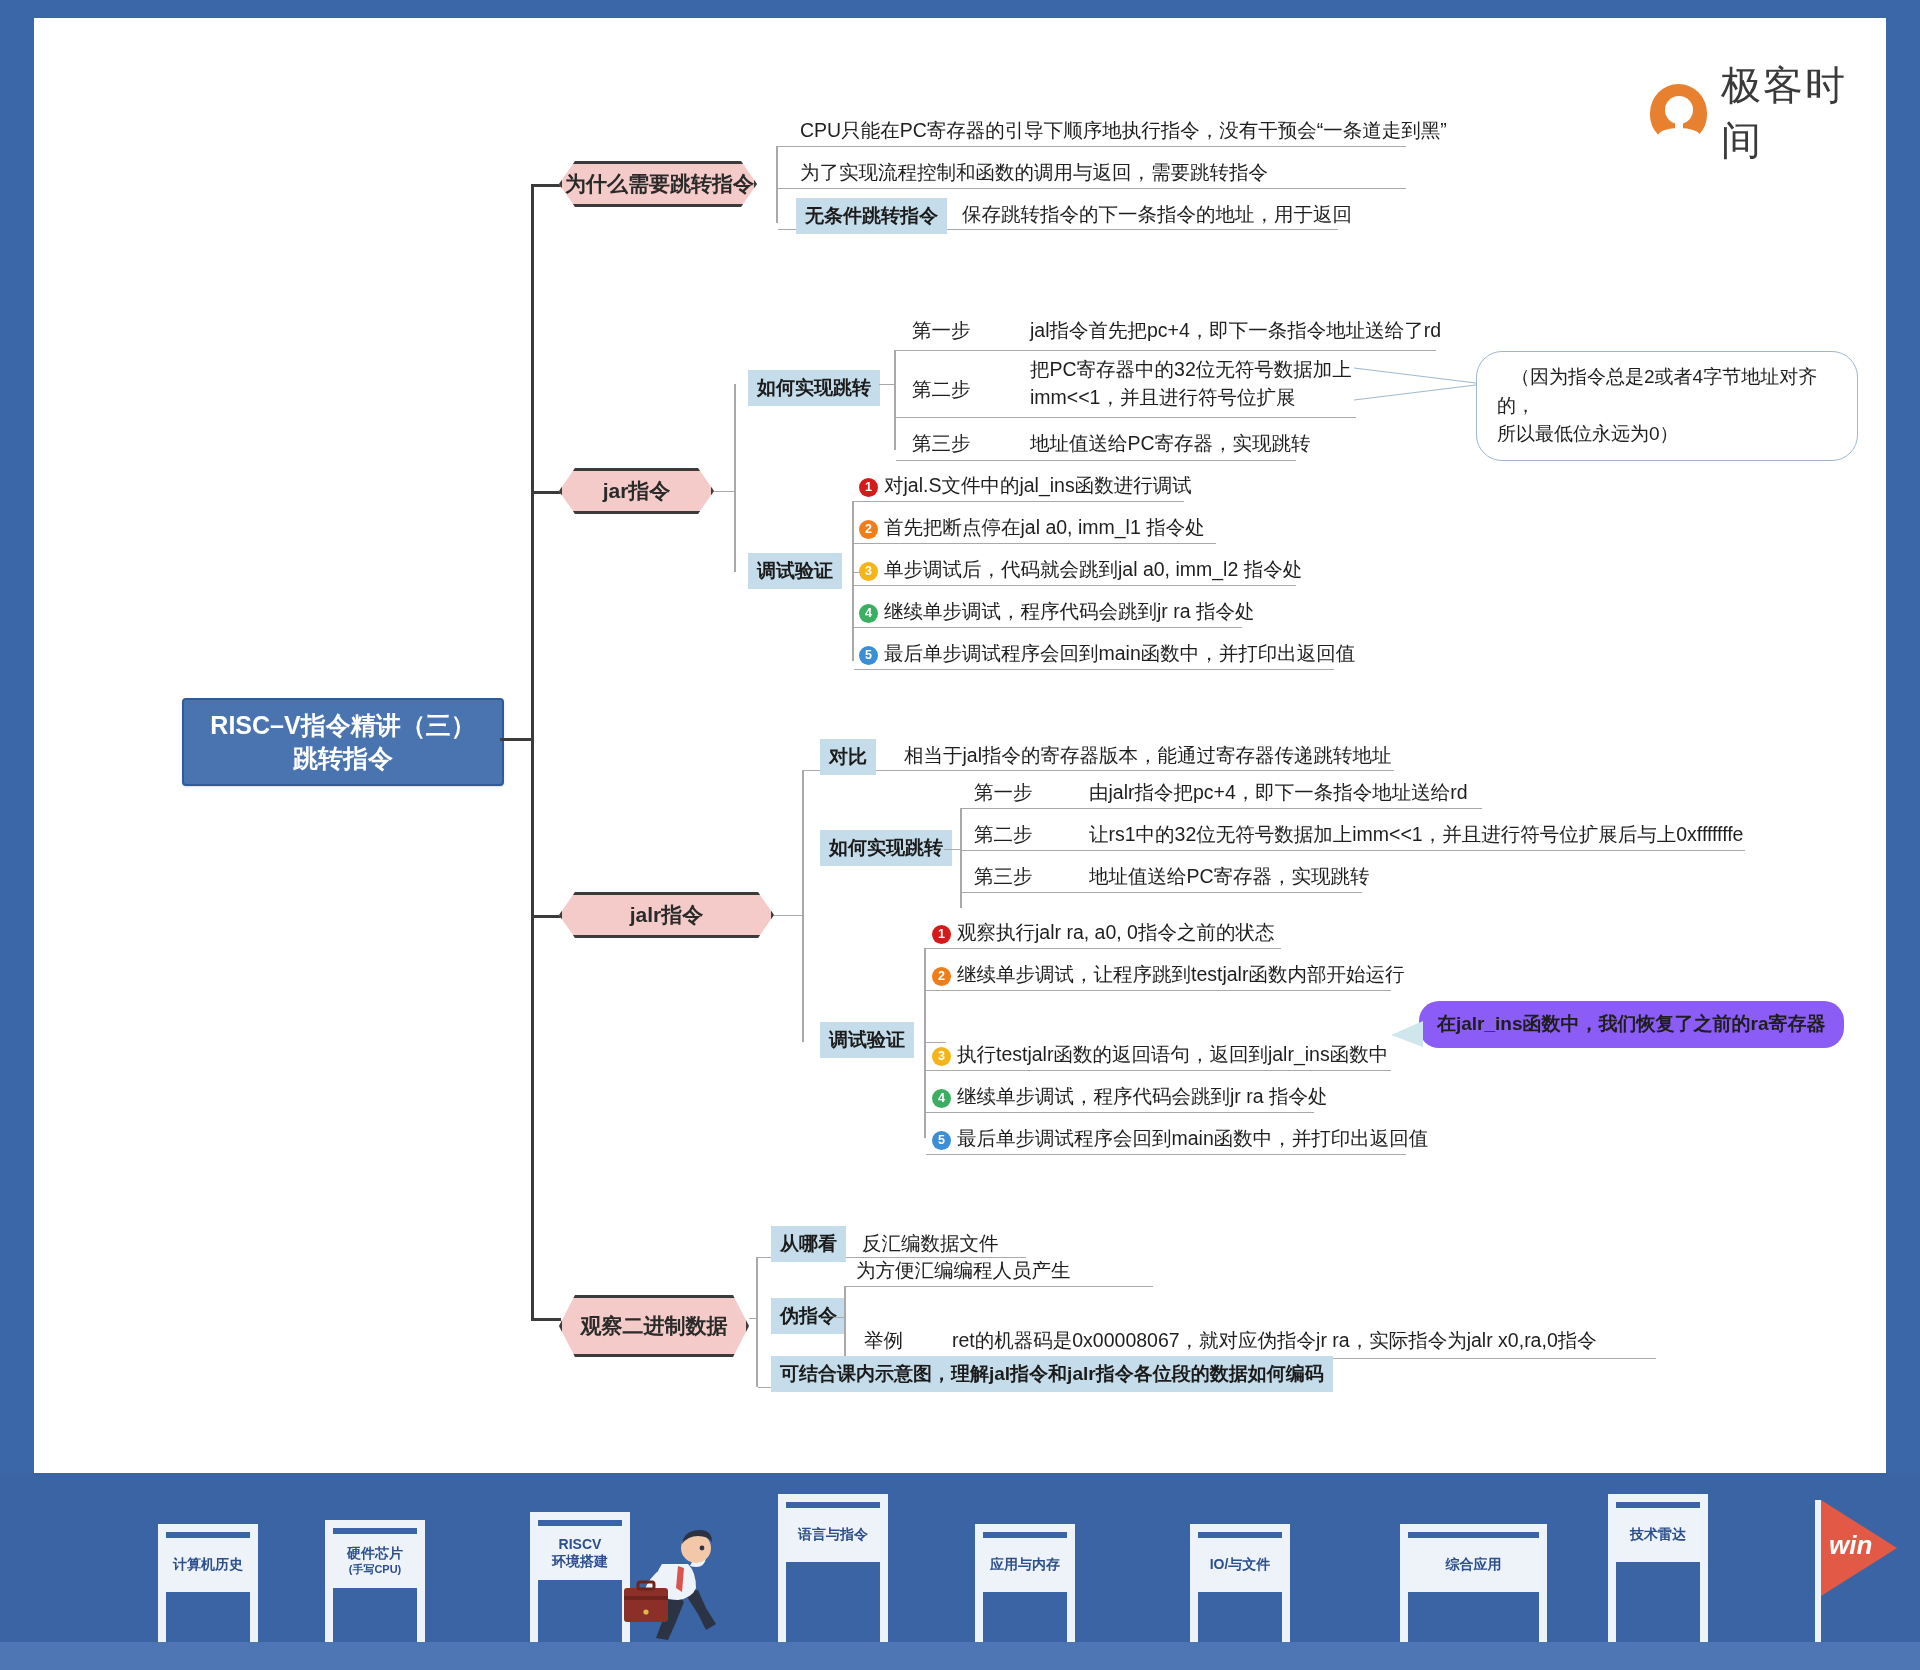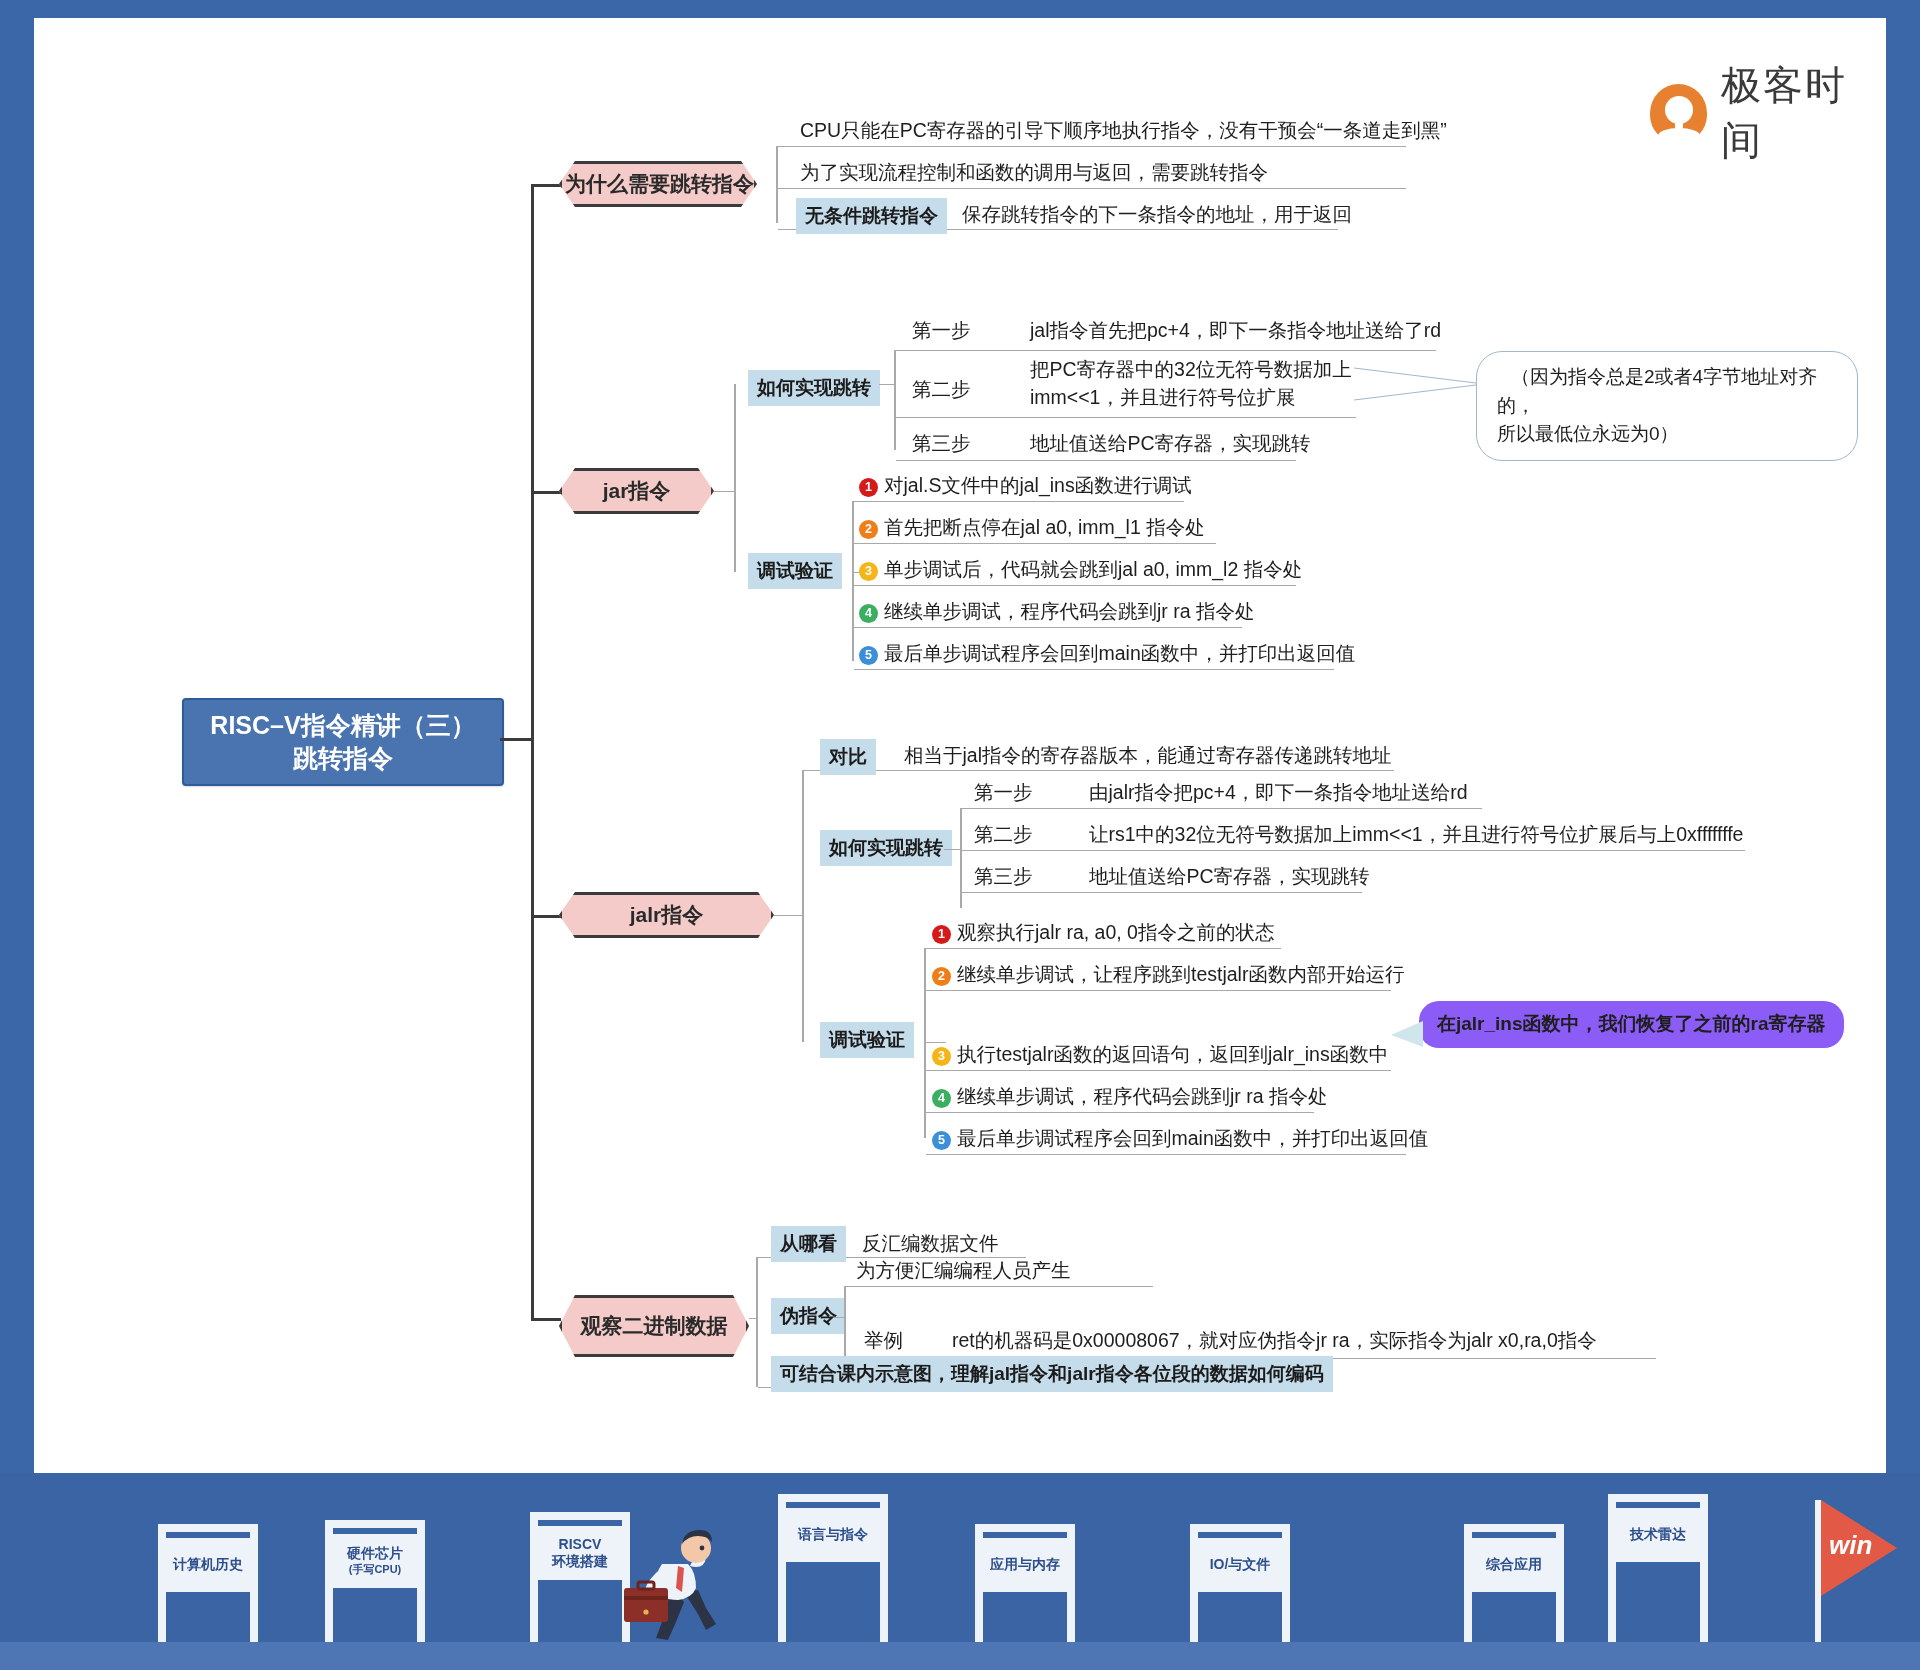--- a/index.html
+++ b/index.html
@@ -366,21 +366,21 @@
 
   <div class="post" style="left:1190px;width:100px;height:118px;">
     <div class="bar"></div>
       <div class="leg l"></div>
       <div class="leg r"></div>
     <div class="plate">
       <span>IO/与文件</span>
     </div>
   </div>
 
-  <div class="post" style="left:1464px;width:100px;height:118px;">
+  <div class="post" style="left:1400px;width:100px;height:118px;padding-left:47px;">
     <div class="bar"></div>
       <div class="leg l"></div>
       <div class="leg r"></div>
     <div class="plate">
       <span>综合应用</span>
     </div>
   </div>
 
   <div class="post" style="left:1608px;width:100px;height:148px;">
     <div class="bar"></div>

